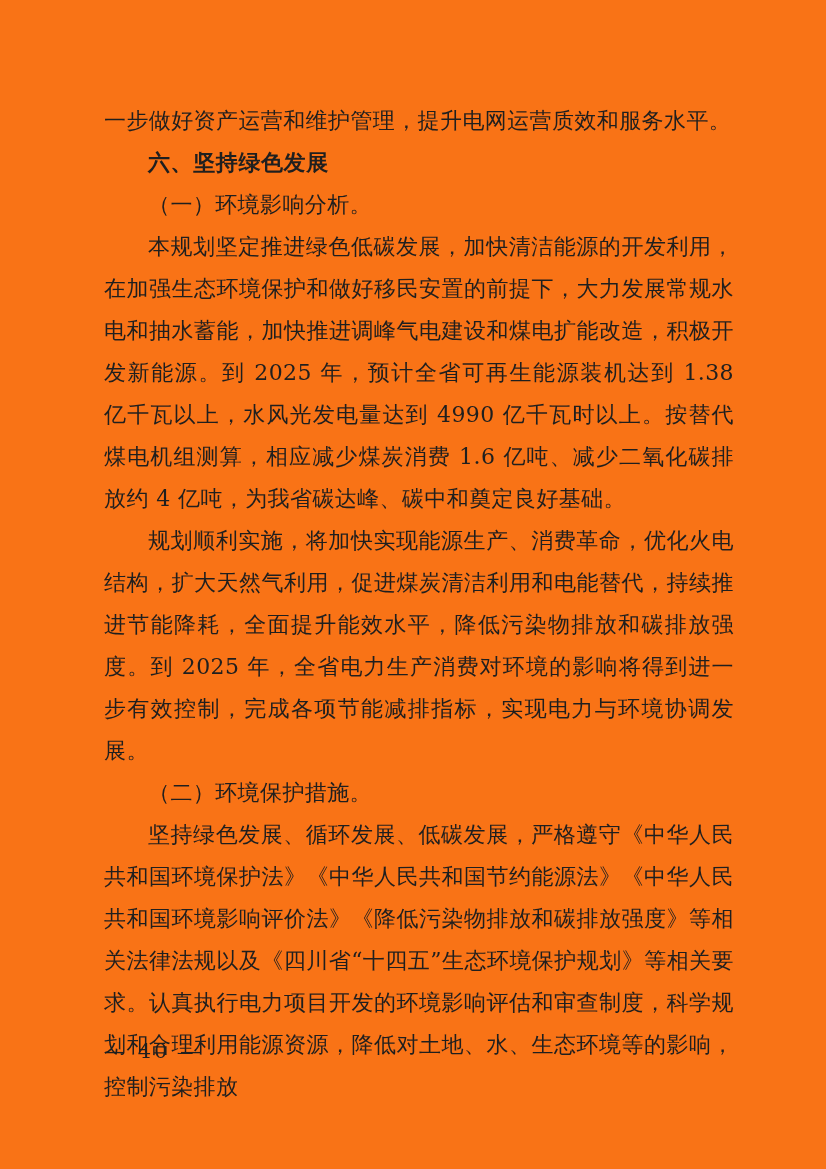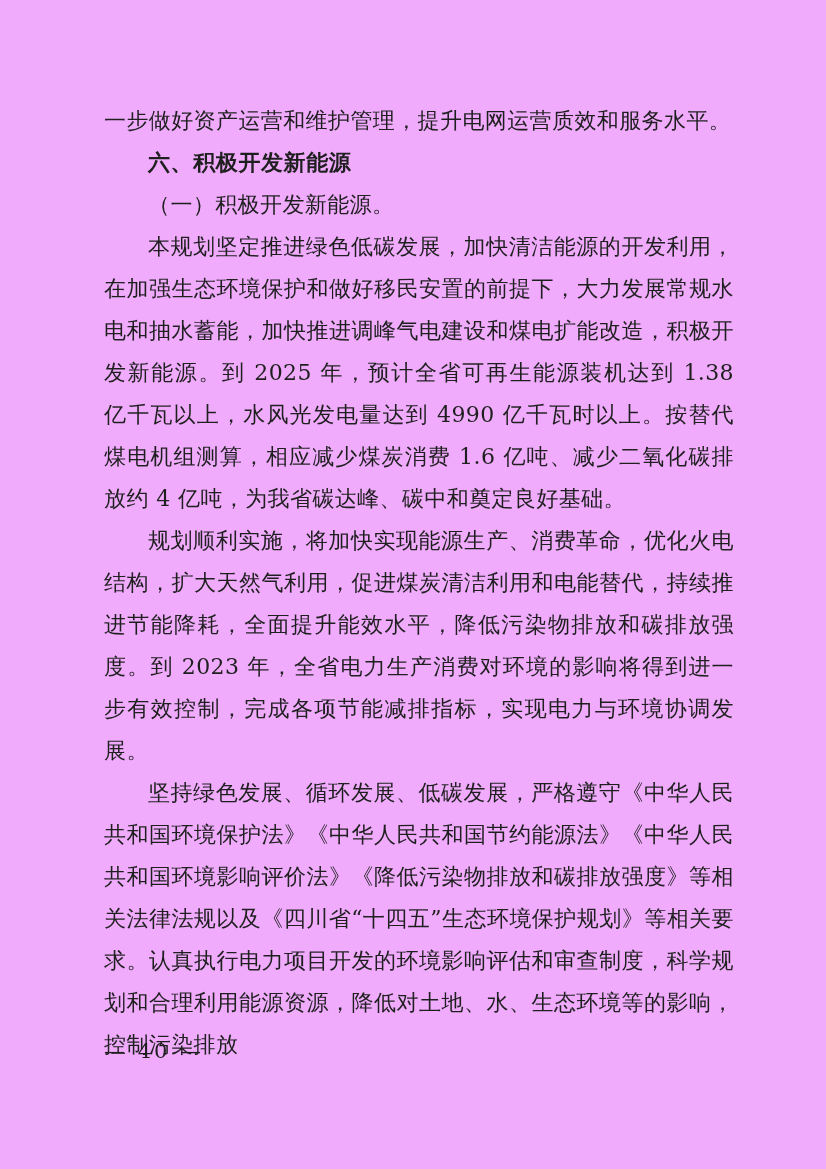--- a/index.html
+++ b/index.html
@@ -11,21 +11,21 @@
     height: 1169px;
     position: relative;
     background: #ffffff;
     font-family: "DejaVu Serif", "Liberation Serif", serif;
     color: #1f1f1f;
     overflow: hidden;
   }
   .page {
     position: absolute;
     inset: 0;
-    background: #f0abfc;
+    background: #f97316;
   }
   .text-block {
     position: absolute;
     left: 104px;
     top: 100px;
     width: 630px;
     font-size: 22px;
     line-height: 42px;
     text-align: justify;
     text-justify: inter-character;
@@ -59,28 +59,29 @@
 </style>
 </head>
 <body>
 
 <div class="page">
 
   <div class="text-block">
 
     <p class="no-indent">一步做好资产运营和维护管理，提升电网运营质效和服务水平。</p>
 
-    <p class="section-heading">六、积极开发新能源</p>
+    <p class="section-heading">六、坚持绿色发展</p>
 
-    <p class="sub-heading">（一）积极开发新能源。</p>
+    <p class="sub-heading">（一）环境影响分析。</p>
 
     <p>本规划坚定推进绿色低碳发展，加快清洁能源的开发利用，在加强生态环境保护和做好移民安置的前提下，大力发展常规水电和抽水蓄能，加快推进调峰气电建设和煤电扩能改造，积极开发新能源。到 2025 年，预计全省可再生能源装机达到 1.38 亿千瓦以上，水风光发电量达到 4990 亿千瓦时以上。按替代煤电机组测算，相应减少煤炭消费 1.6 亿吨、减少二氧化碳排放约 4 亿吨，为我省碳达峰、碳中和奠定良好基础。</p>
 
-    <p>规划顺利实施，将加快实现能源生产、消费革命，优化火电结构，扩大天然气利用，促进煤炭清洁利用和电能替代，持续推进节能降耗，全面提升能效水平，降低污染物排放和碳排放强度。到 2023 年，全省电力生产消费对环境的影响将得到进一步有效控制，完成各项节能减排指标，实现电力与环境协调发展。</p>
+    <p>规划顺利实施，将加快实现能源生产、消费革命，优化火电结构，扩大天然气利用，促进煤炭清洁利用和电能替代，持续推进节能降耗，全面提升能效水平，降低污染物排放和碳排放强度。到 2025 年，全省电力生产消费对环境的影响将得到进一步有效控制，完成各项节能减排指标，实现电力与环境协调发展。</p>
 
+    <p class="sub-heading">（二）环境保护措施。</p>
 
     <p>坚持绿色发展、循环发展、低碳发展，严格遵守《中华人民共和国环境保护法》《中华人民共和国节约能源法》《中华人民共和国环境影响评价法》《降低污染物排放和碳排放强度》等相关法律法规以及《四川省“十四五”生态环境保护规划》等相关要求。认真执行电力项目开发的环境影响评估和审查制度，科学规划和合理利用能源资源，降低对土地、水、生态环境等的影响，控制污染排放</p>
 
   </div>
 
   <div class="page-number">— 40 —</div>
 
 </div>
 
 </body></html>

